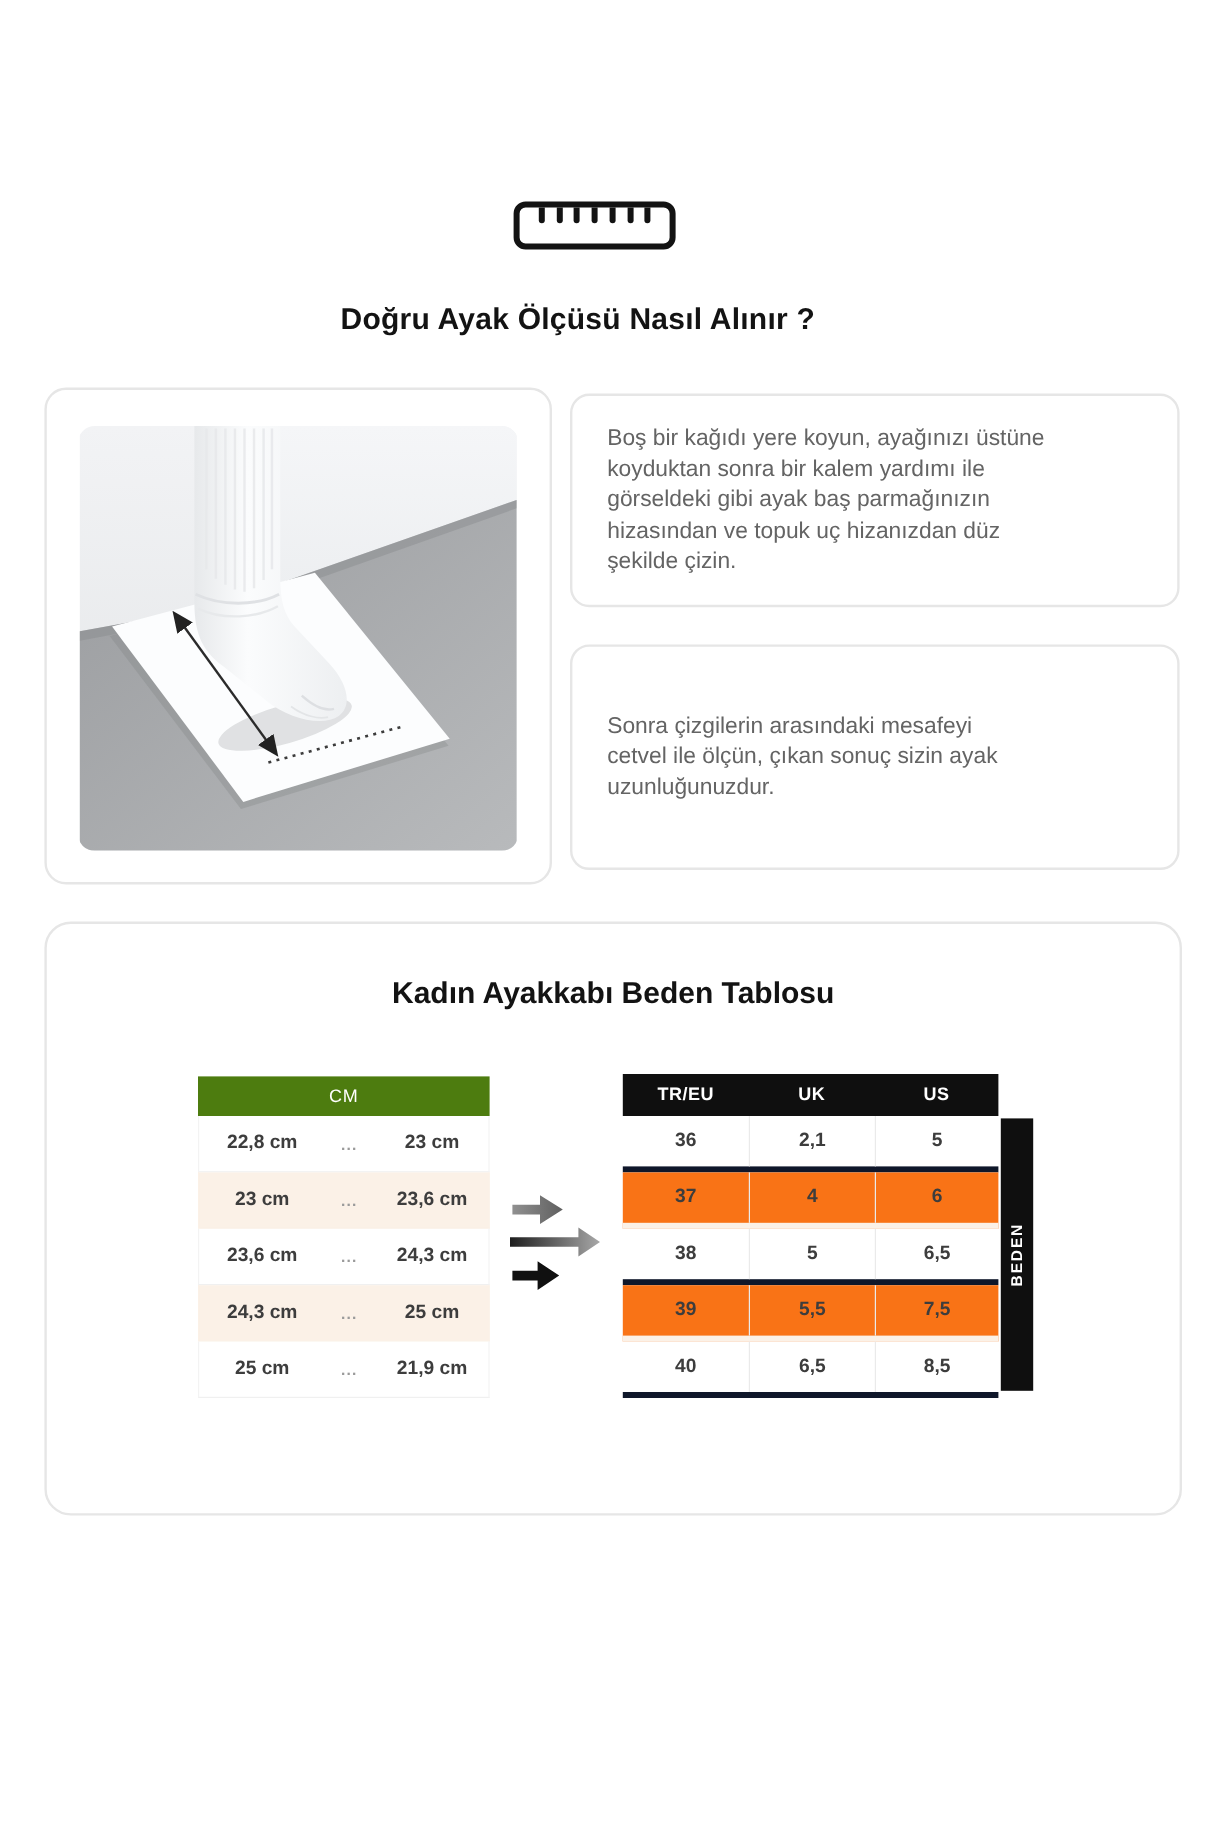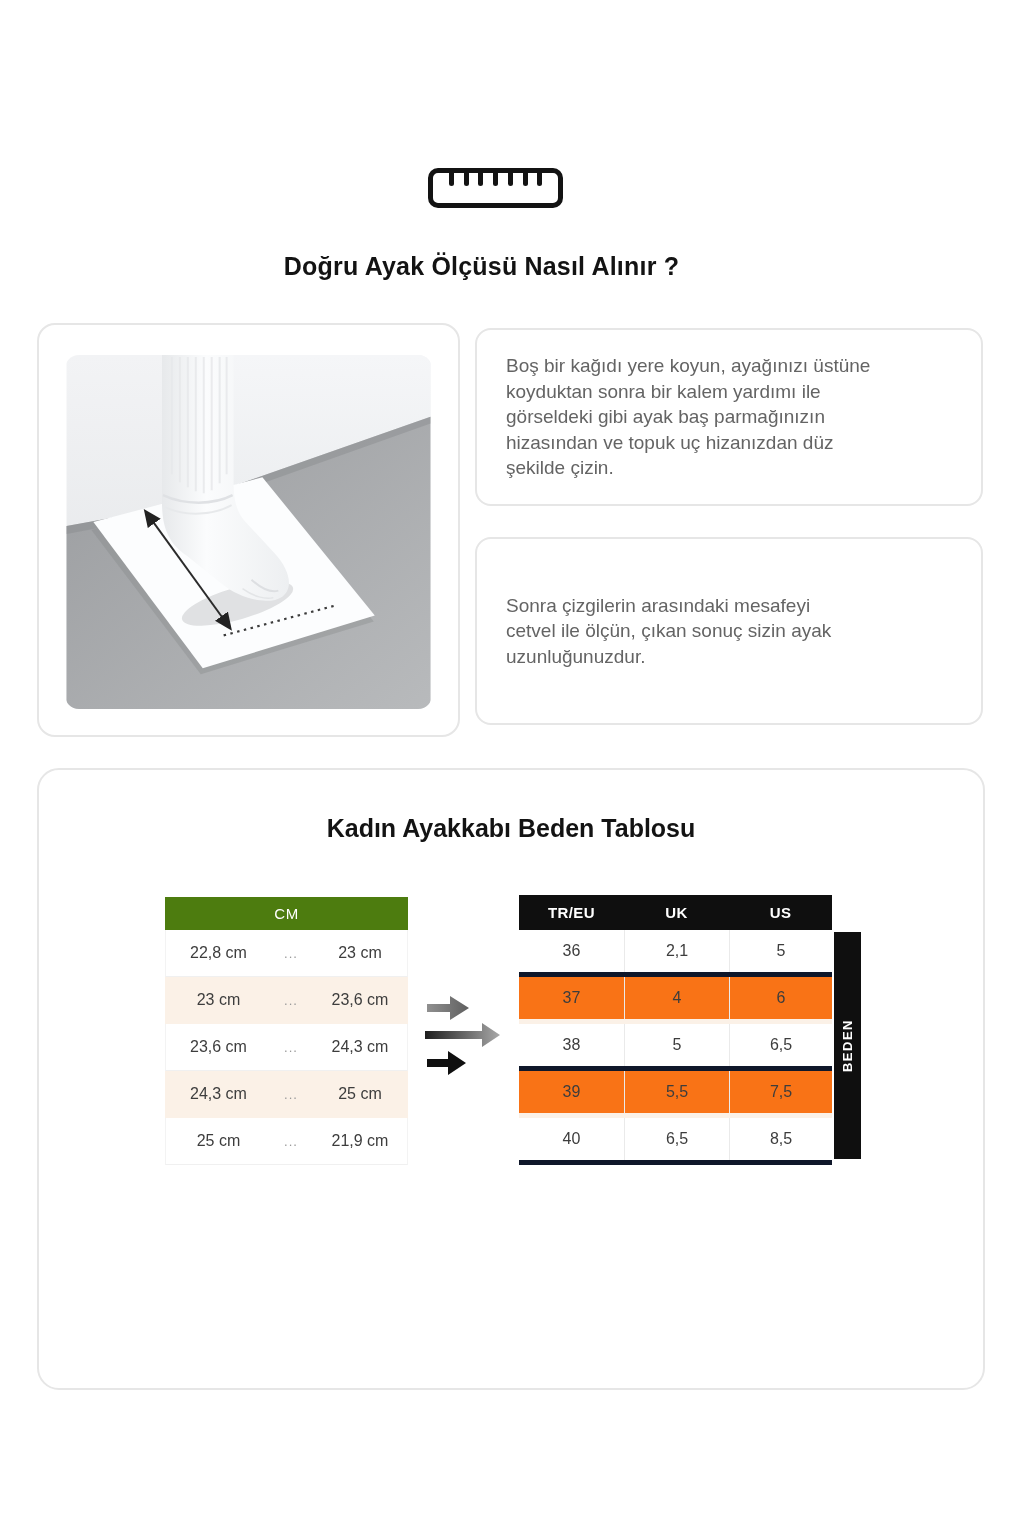--- a/index.html
+++ b/index.html
@@ -37,21 +37,21 @@
   .photo svg { display: block; }
 
   .text-card-1 { left: 475px; top: 328px; width: 508px; height: 178px; border-radius: 16px; display: flex; align-items: center; }
   .text-card-2 { left: 475px; top: 537px; width: 508px; height: 188px; border-radius: 16px; display: flex; align-items: center; }
   .card-text {
     margin: 0; padding: 0 30px 0 29px;
     font-size: 19px; line-height: 25.5px; color: #646464;
     white-space: pre-line;
   }
 
-  .table-card { left: 37px; top: 768px; width: 948px; height: 622px; border-radius: 22px; }
+  .table-card { left: 37px; top: 768px; width: 948px; height: 495px; border-radius: 22px; }
   .section-title {
     position: absolute; left: 0; top: 44px; width: 100%;
     text-align: center; font-size: 25px; font-weight: bold; color: #131313;
   }
 
   
   .cm-table { position: absolute; left: 126px; top: 127px; width: 243px; }
   .cm-head {
     height: 33px; background: #4d7c0f; color: #ffffff;
     display: flex; align-items: center; justify-content: center;
@@ -59,21 +59,21 @@
   }
   .cm-row {
     display: grid; grid-template-columns: 105px 40px 98px; height: 47px;
     border-bottom: 1px solid #f0f0f0; border-left: 1px solid #f3f3f3; border-right: 1px solid #f3f3f3;
     background: #ffffff;
   }
   .cm-row.alt { background: #fbf1e7; border-left-color: #fbf1e7; border-right-color: #fbf1e7; border-bottom-color: #fbf1e7; }
 
   .cell {
     display: flex; align-items: center; justify-content: center;
-    font-size: 16px; font-weight: 400; color: #3d3d3d; height: 100%;
+    font-size: 16px; font-weight: 700; color: #3d3d3d; height: 100%;
   }
   .dots { font-size: 13px; color: #9a9a9a; letter-spacing: 1px; }
 
   
   .arrows { position: absolute; left: 384px; top: 224px; width: 80px; height: 82px; }
 
   
   .size-table { position: absolute; left: 480px; top: 125px; width: 313px; }
   .size-head {
     height: 35px; background: #0f0f0f; color: #ffffff;

